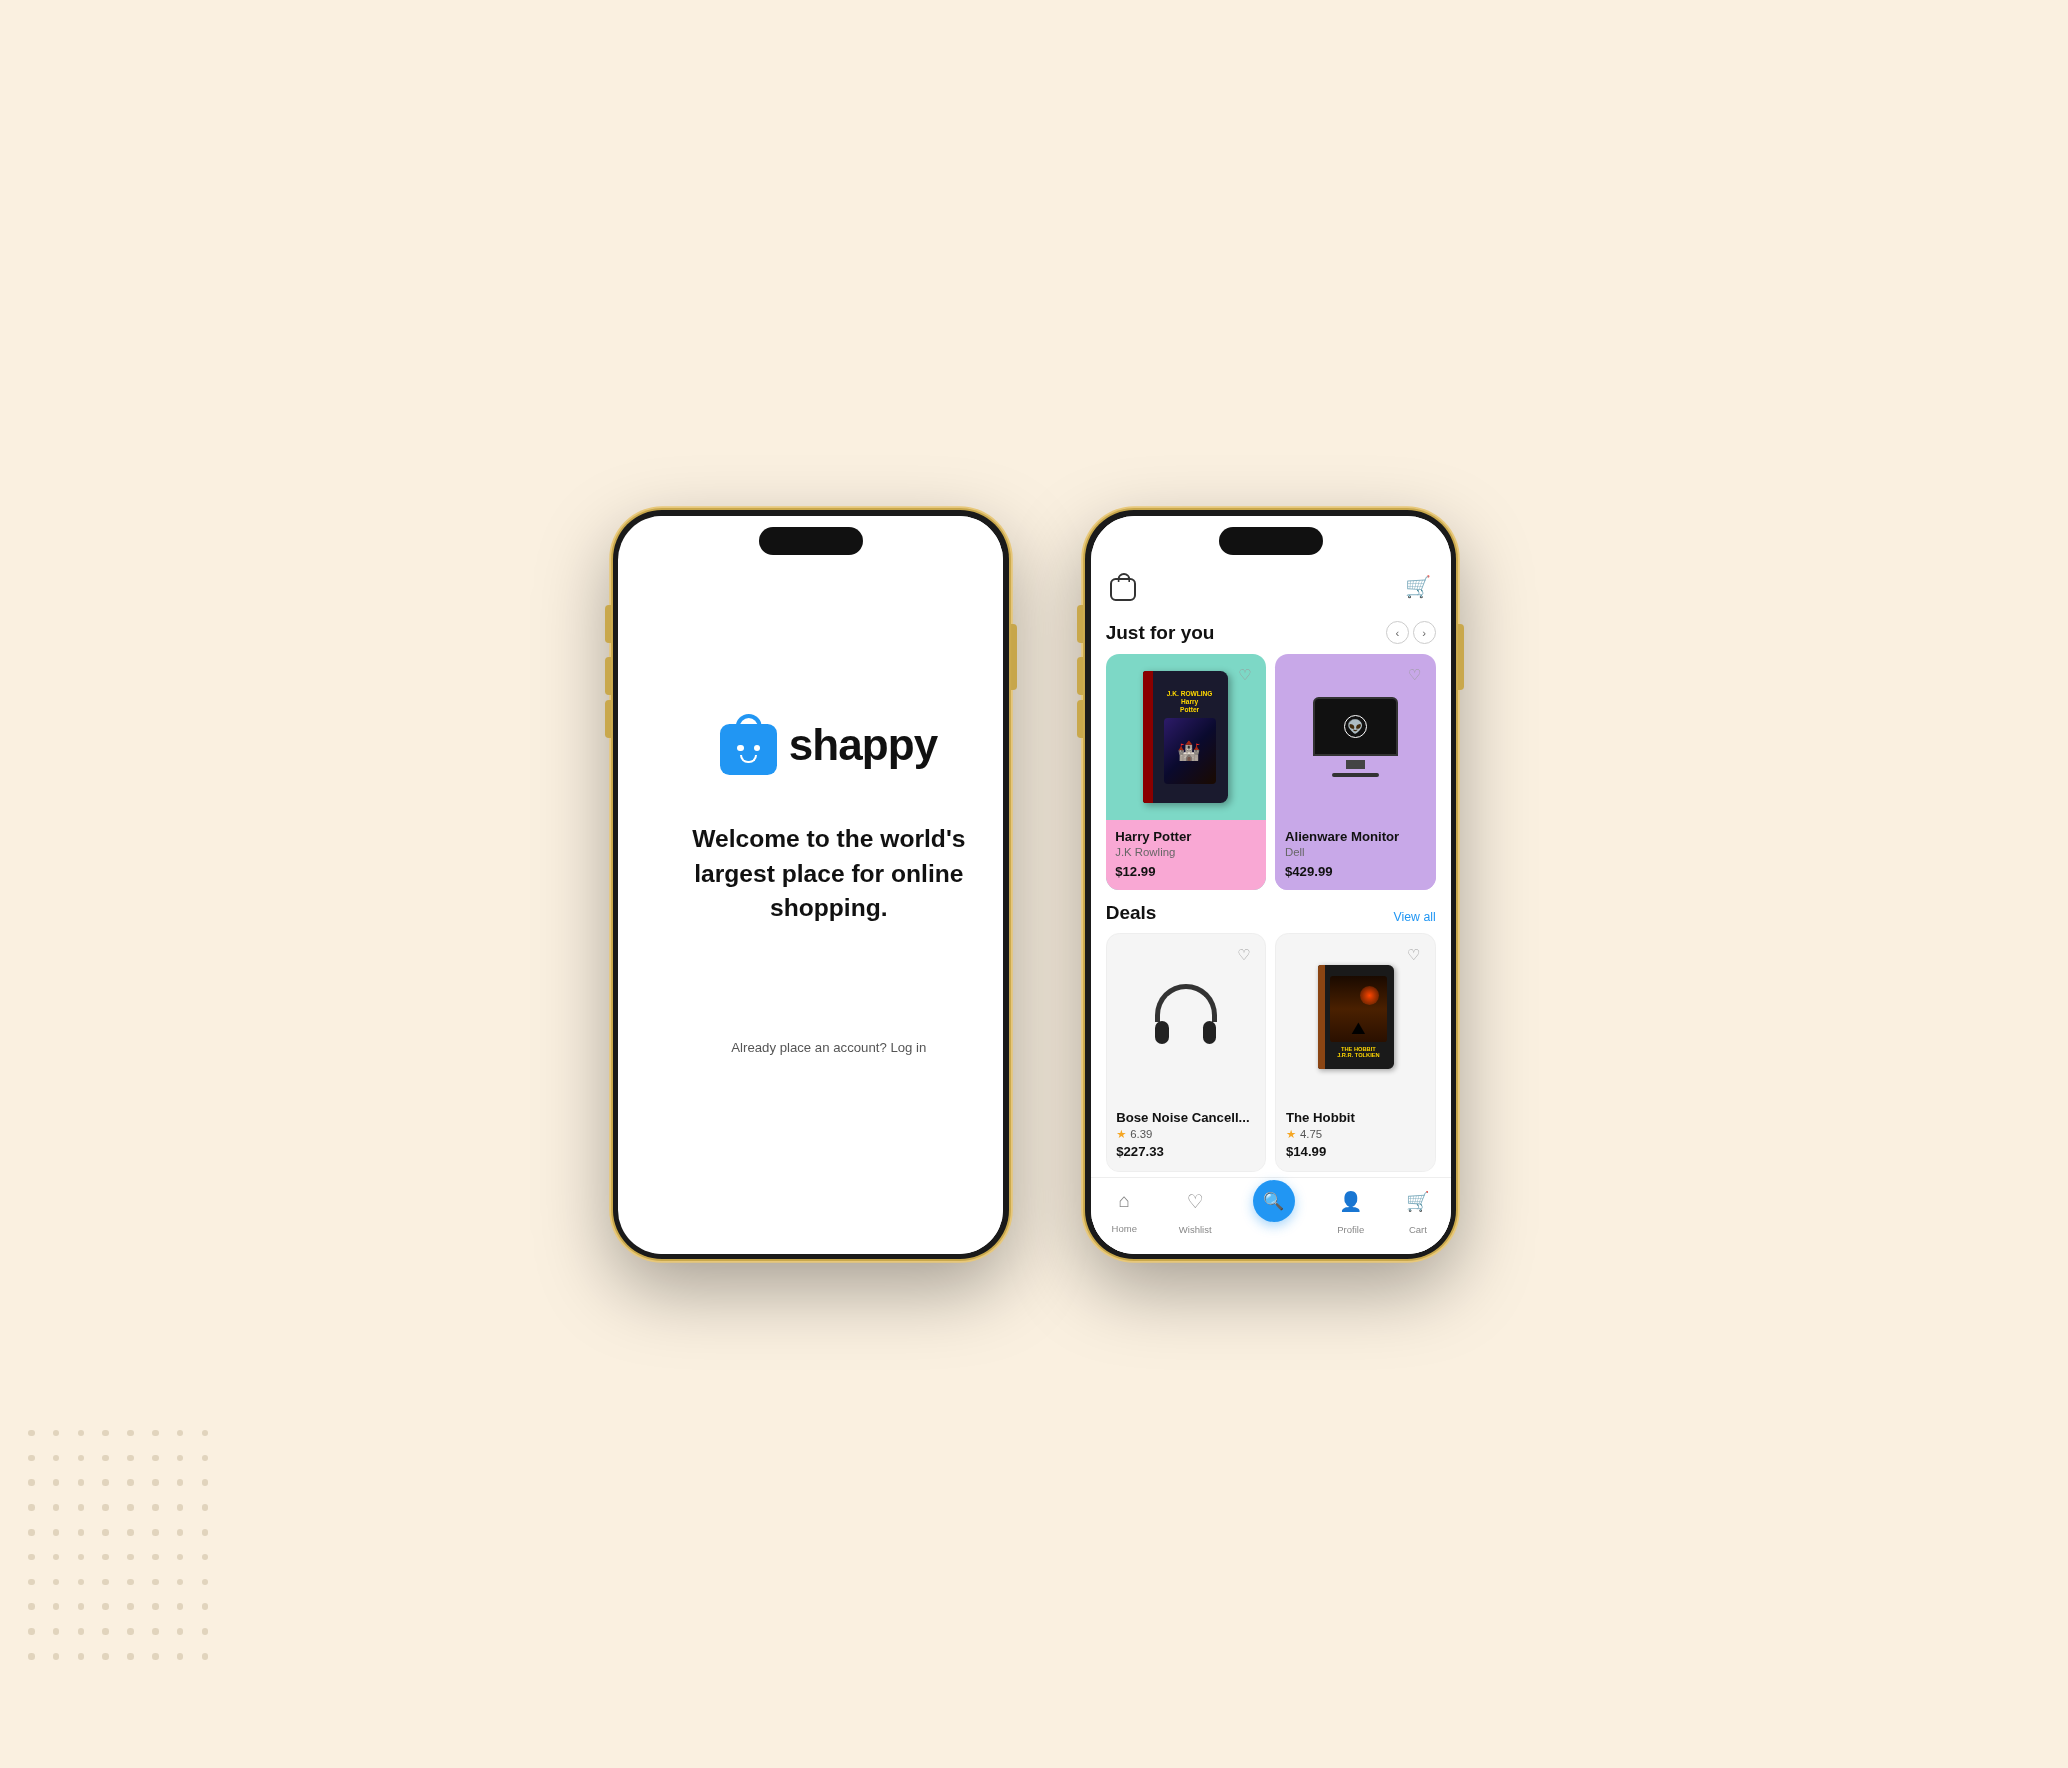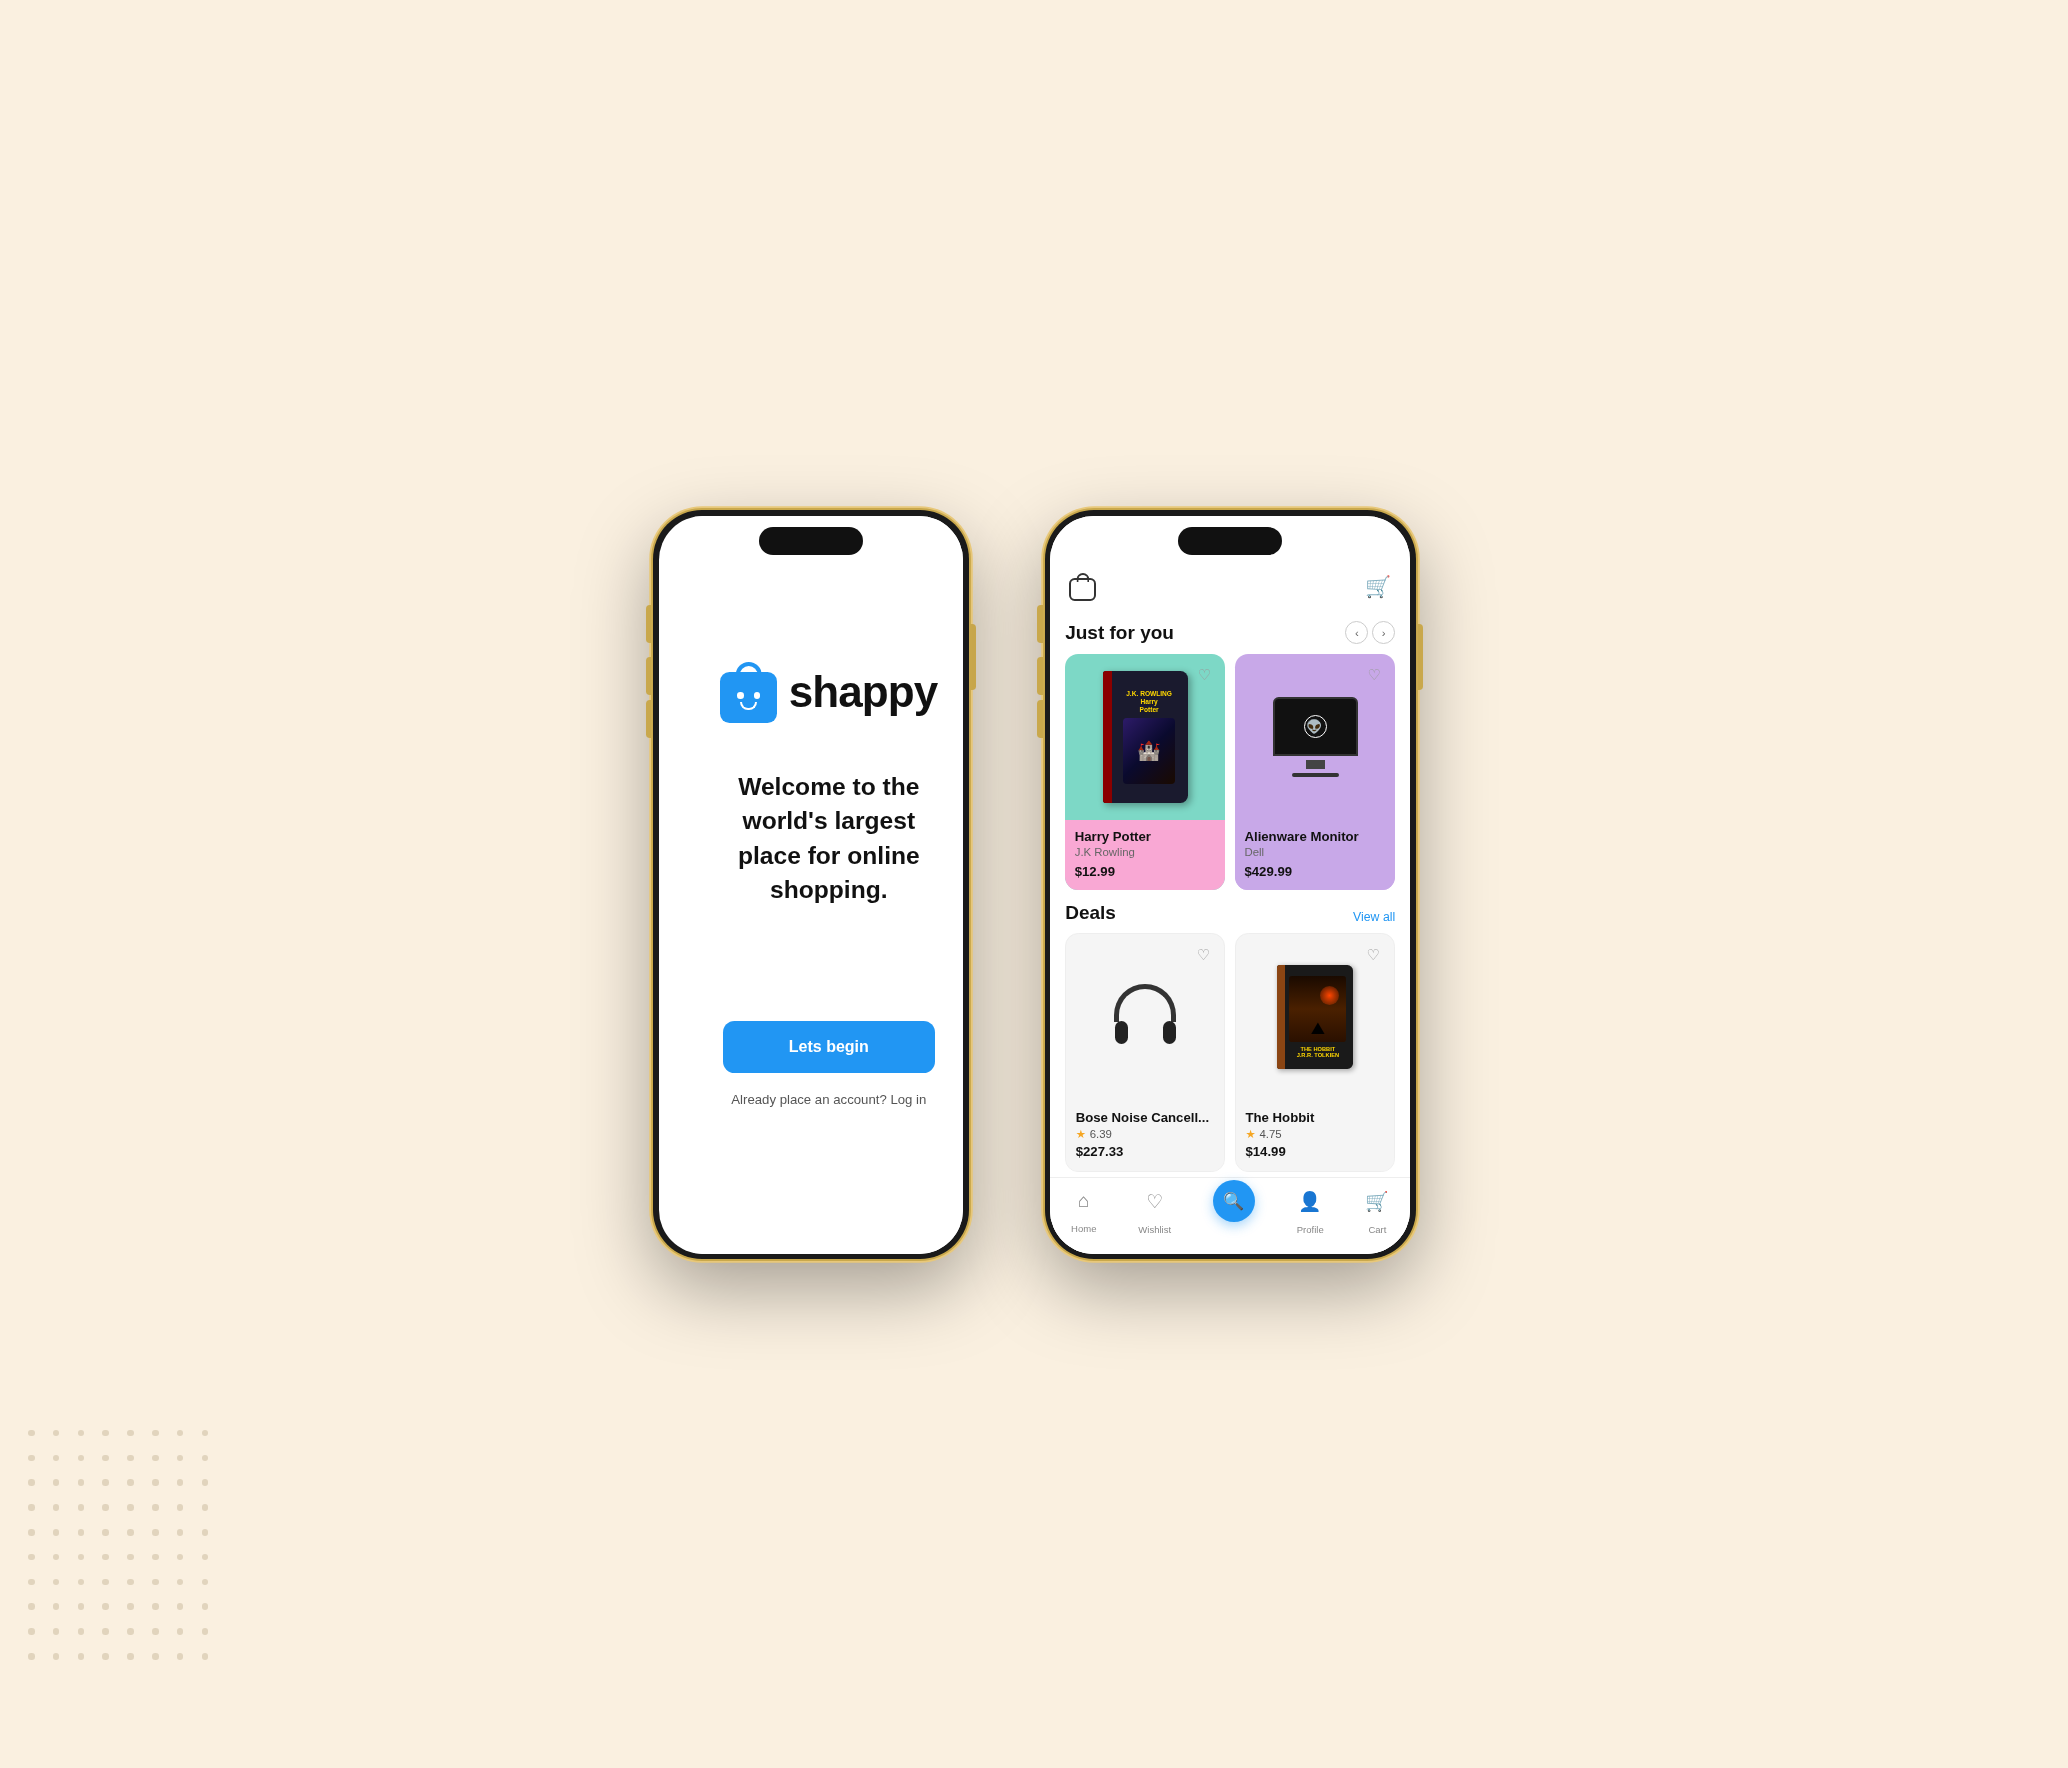--- a/index.html
+++ b/index.html
@@ -54,21 +54,21 @@
 
     .phone-inner {
       border-radius: 44px;
       overflow: hidden;
       background: #fff;
       position: relative;
     }
 
     
     .phone-1 .phone-inner {
-      width: 304px;
+      width: 385px;
       height: 738px;
       padding-left: 36px;
     }
 
     
     .phone-2 .phone-inner {
       width: 360px;
       height: 738px;
     }
 
@@ -725,21 +725,20 @@
                 </div>
                 <div class="bag-smile"></div>
               </div>
             </div>
           </div>
           <span class="app-name">shappy</span>
         </div>
 
         <p class="welcome-text">Welcome to the world's largest place for online shopping.</p>
 
-        <button class="begin-btn">Lets begin</button>
 
         <p class="login-text">
           <span>Already place an account? Log in</span>
         </p>
       </div>
     </div>
   </div>
 
   <div class="phone phone-2">
     <div class="phone-inner">

